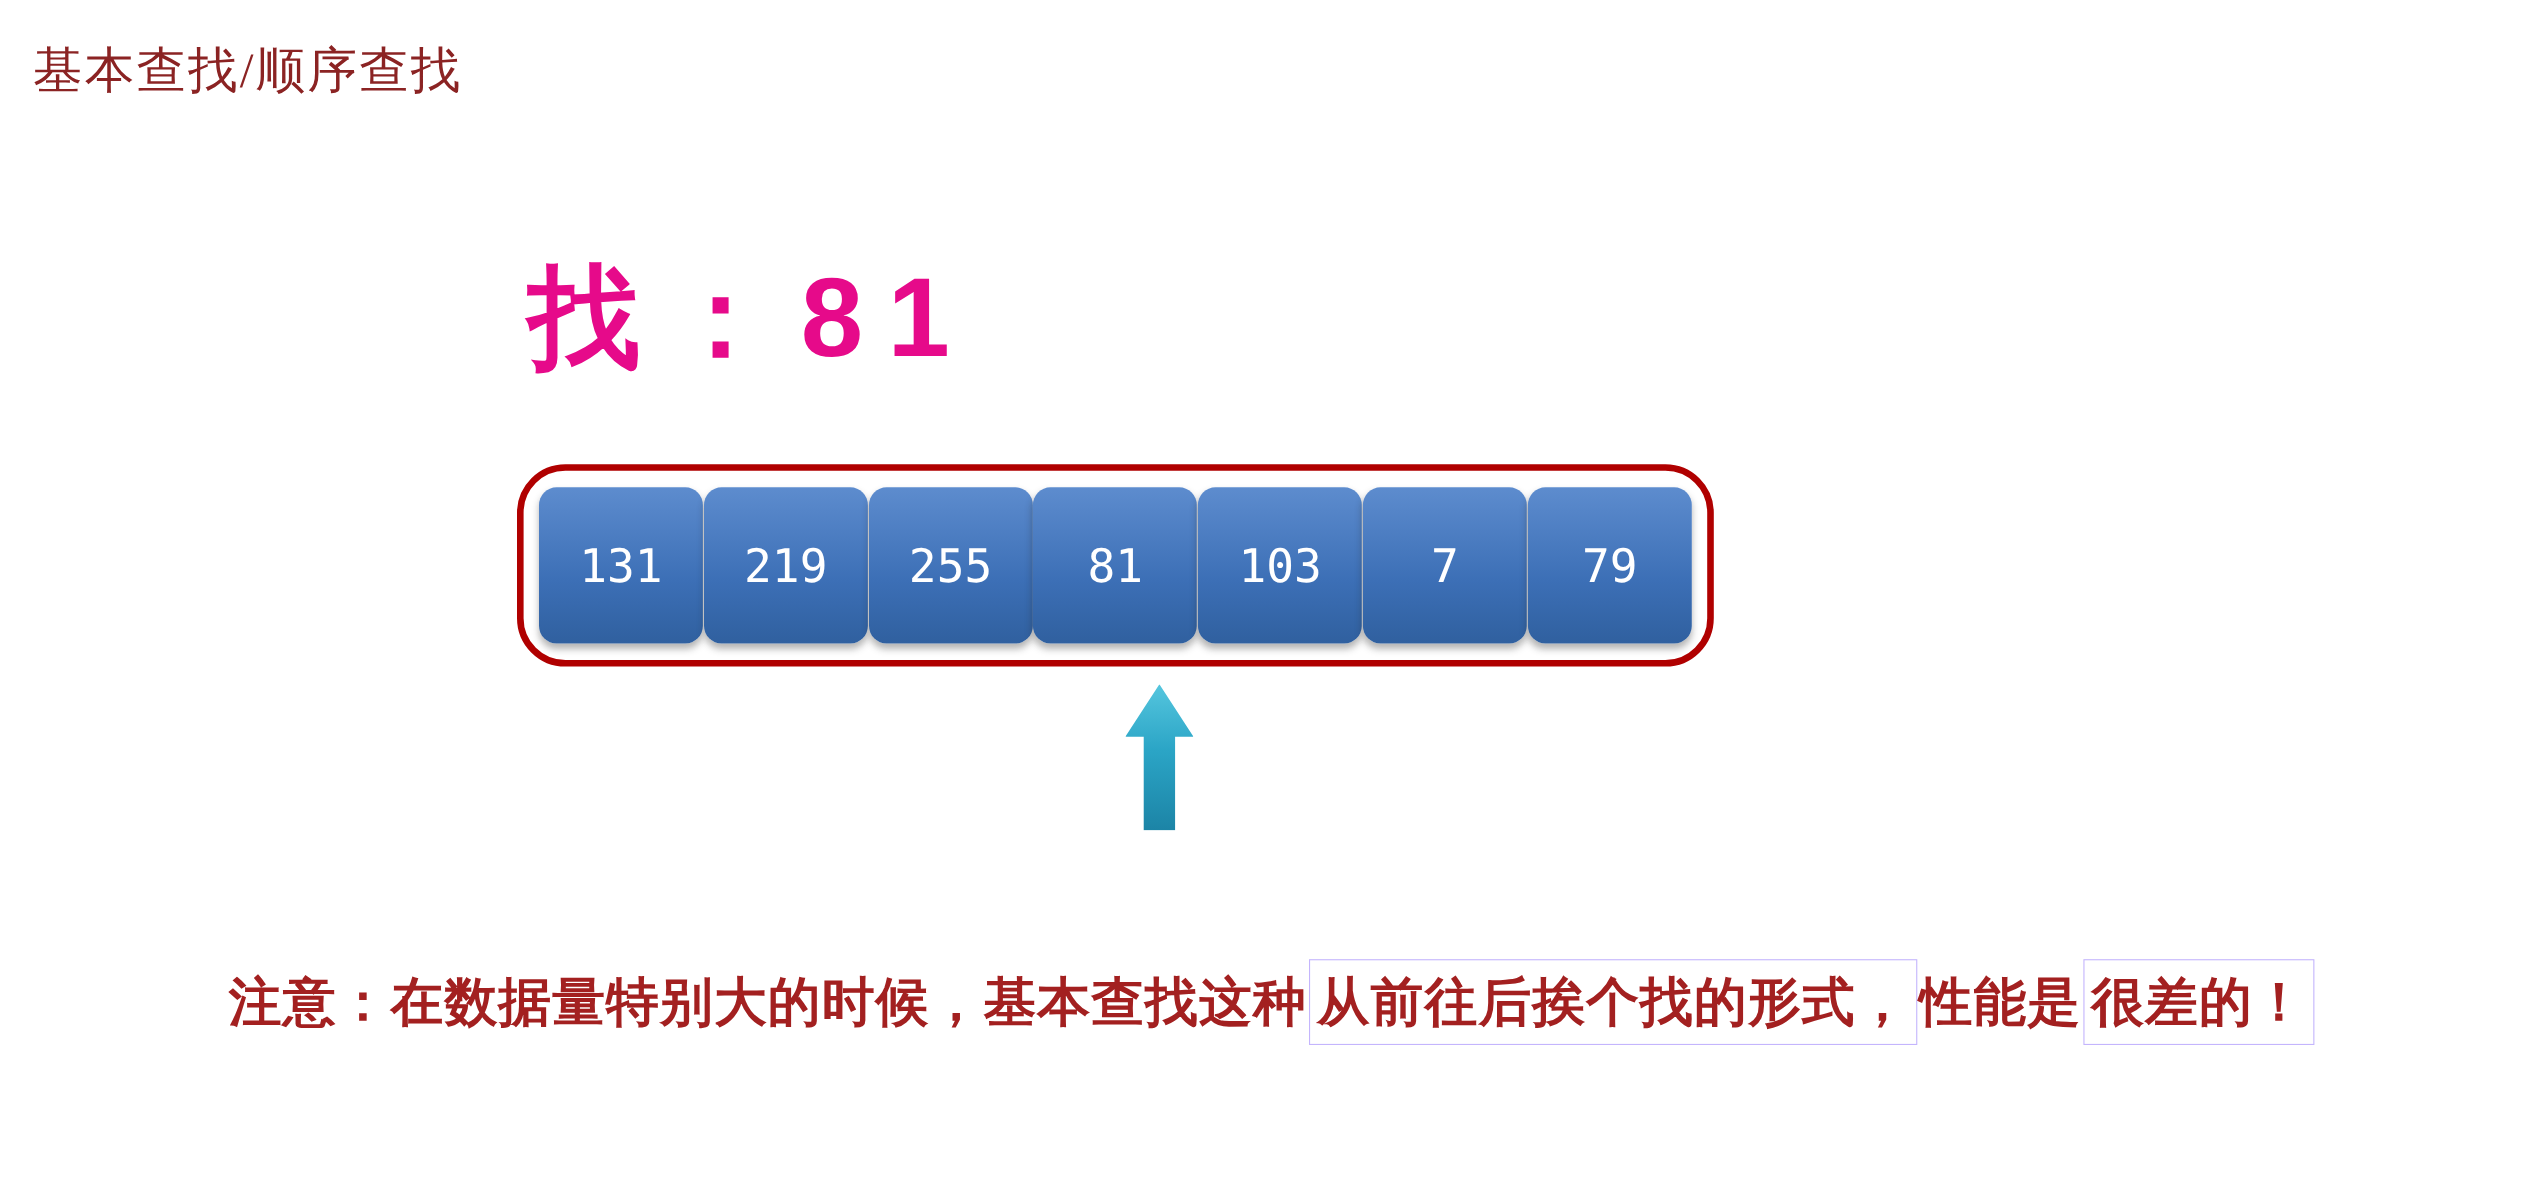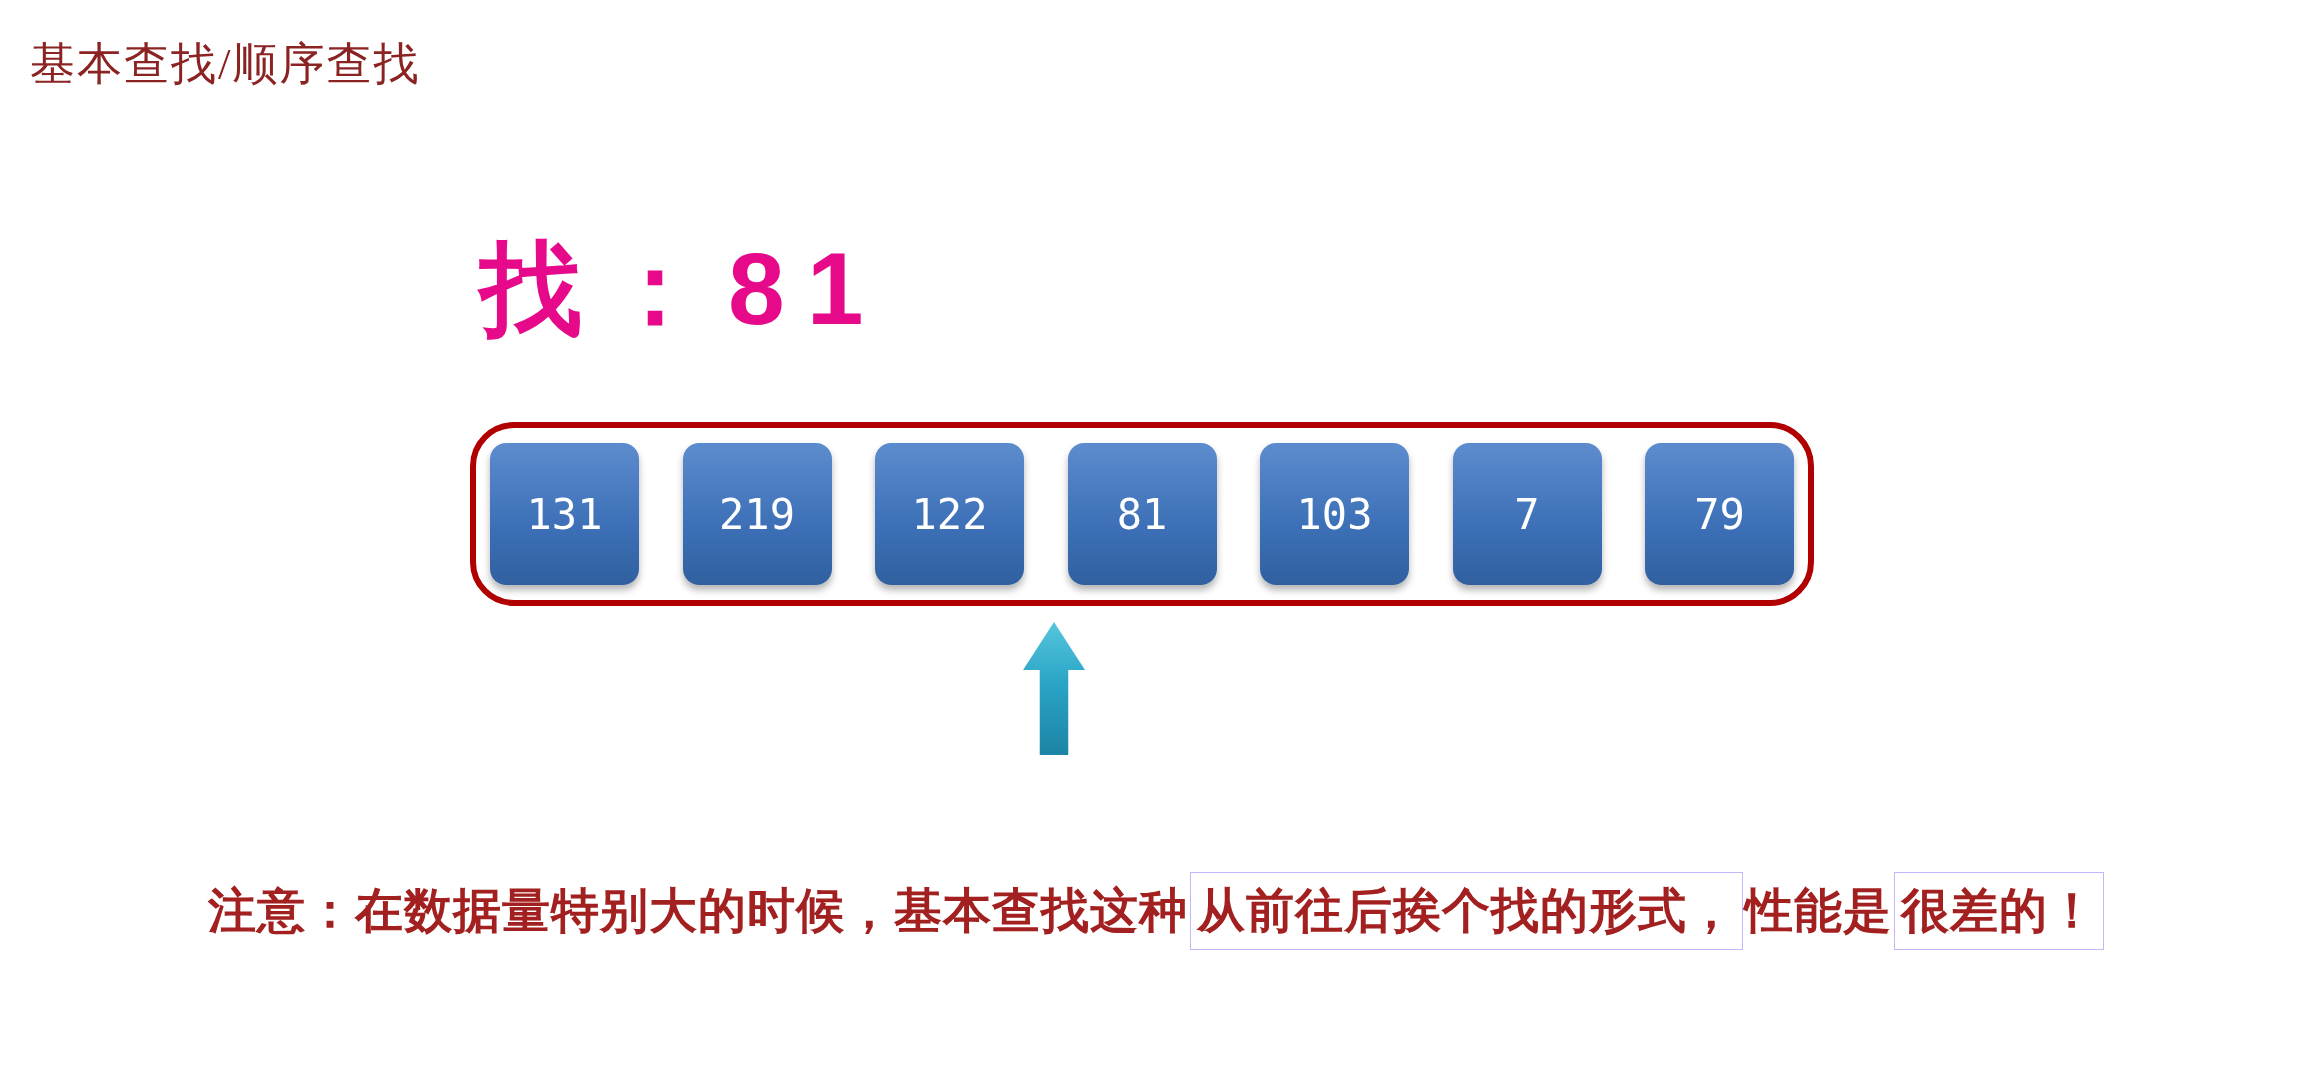--- a/index.html
+++ b/index.html
@@ -39,21 +39,21 @@
     color: var(--accent-pink, #e60a8a);
     letter-spacing: 22px;
     white-space: nowrap;
   }
 
   
   .array-outline {
     position: absolute;
     left: 470px;
     top: 422px;
-    width: 1344px;
+    width: 1088px;
     height: 184px;
     box-sizing: border-box;
     border: 6px solid var(--outline-red, #b00000);
     border-radius: 44px;
     display: flex;
     align-items: center;
     justify-content: space-between;
     padding: 0 14px;
     background: #ffffff;
   }
@@ -110,21 +110,21 @@
 
 <div class="canvas">
 
   <div class="page-title">基本查找/顺序查找</div>
 
   <div class="find-label">找：81</div>
 
   <div class="array-outline">
       <div class="cell">131</div>
       <div class="cell">219</div>
-      <div class="cell">122</div>
+      <div class="cell">255</div>
       <div class="cell">81</div>
       <div class="cell">103</div>
       <div class="cell">7</div>
       <div class="cell">79</div>
     </div>
 
   <div class="pointer-arrow"></div>
 
   <div class="note-line">
     <span>注意：在数据量特别大的时候，基本查找这种</span>

